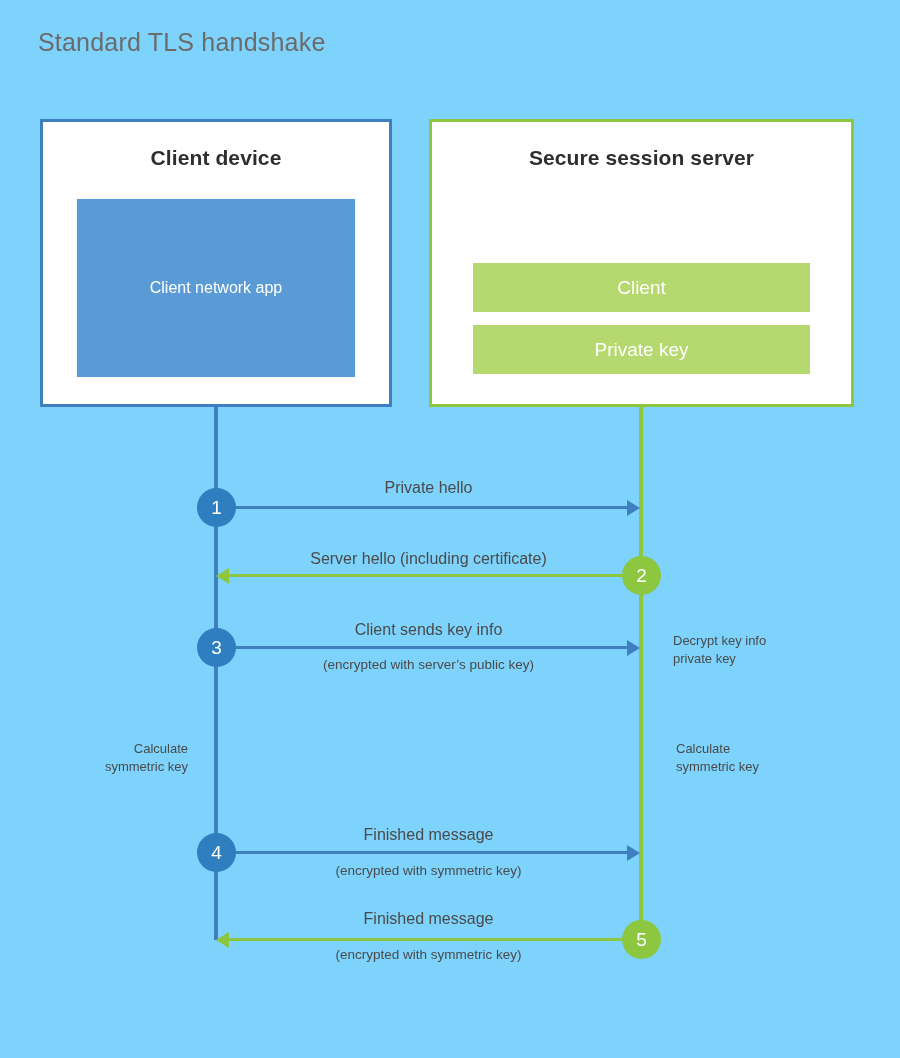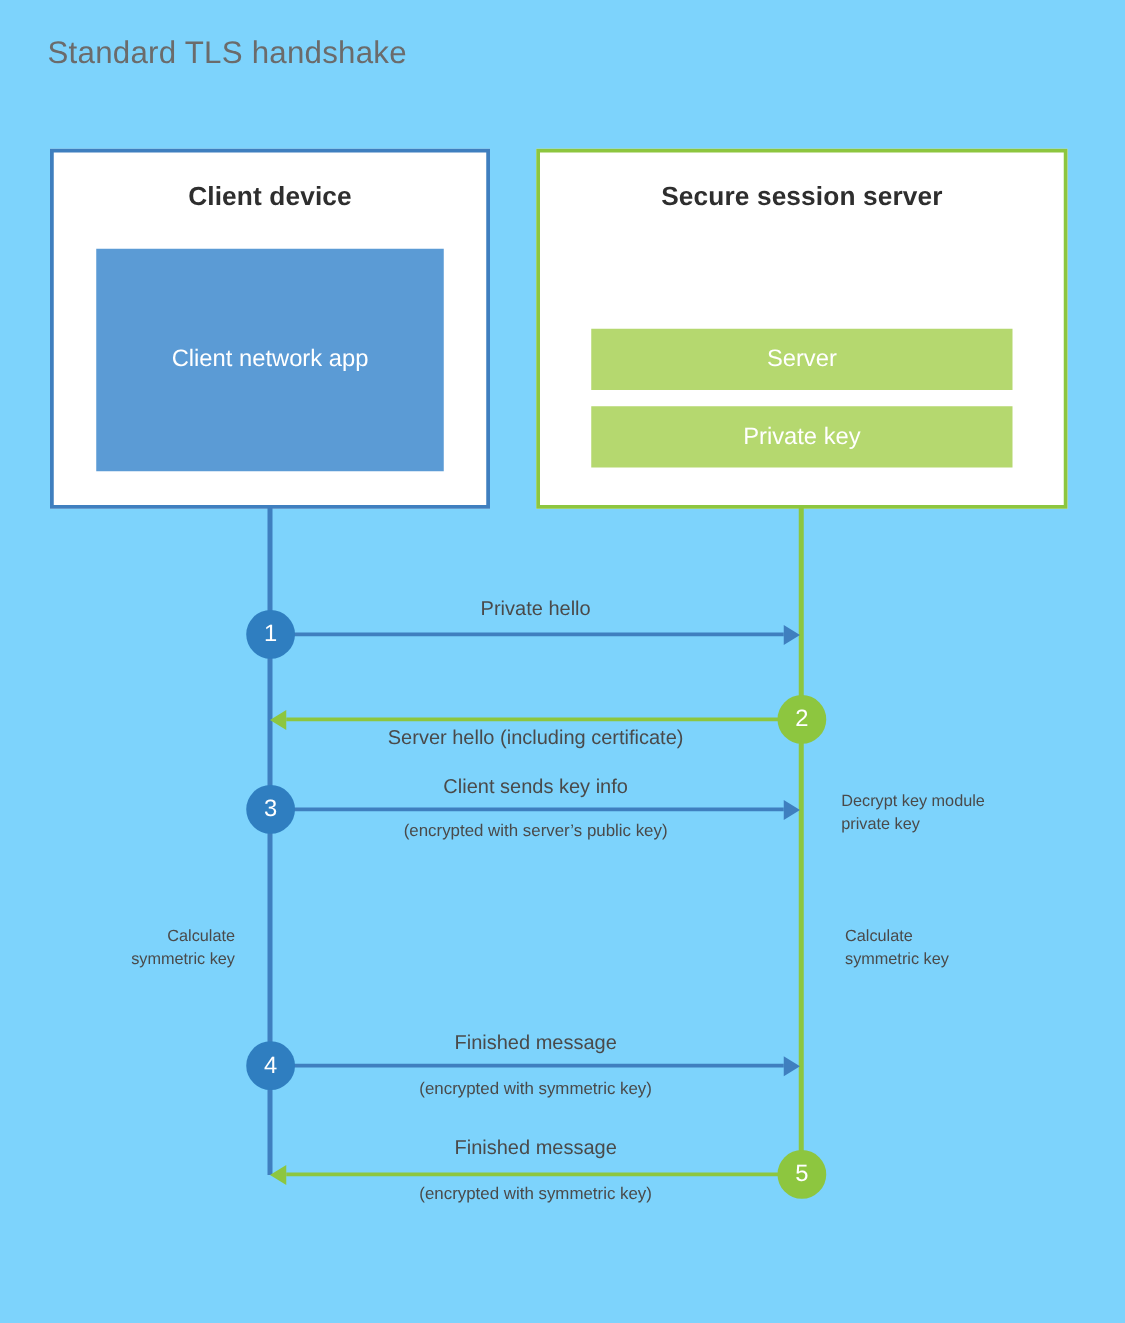--- a/index.html
+++ b/index.html
@@ -70,21 +70,21 @@
     left: 34px;
     top: 77px;
     width: 278px;
     height: 178px;
     background: #5b9bd5;
     color: #ffffff;
     display: flex;
     align-items: center;
     justify-content: center;
     text-align: center;
-    font-size: 19px;
+    font-size: 16px;
     font-weight: 400;
     line-height: 1.35;
     padding: 0 14px;
     box-sizing: border-box;
   }
 
   
   .module-bar {
     position: absolute;
     left: 41px;
@@ -190,44 +190,44 @@
 
   <div class="page-title">Standard TLS handshake</div>
 
   <div class="party-box client">
     <div class="party-title">Client device</div>
     <div class="app-block">Client network app</div>
   </div>
 
   <div class="party-box server">
     <div class="party-title">Secure session server</div>
-    <div class="module-bar b1">Server</div>
+    <div class="module-bar b1">Client</div>
     <div class="module-bar b2">Private key</div>
   </div>
 
   <div class="lifeline client"></div>
   <div class="lifeline server"></div>
 
   <div class="msg-label" style="left:216px; top:479px; width:425px;">Private hello</div>
   <div class="arrow-line blue" style="left:216px; top:506px; width:411px;"></div>
   <div class="arrow-head right blue" style="left:627px; top:500px;"></div>
   <div class="step-circle blue" style="left:197px; top:488px;">1</div>
 
-  <div class="msg-label" style="left:216px; top:550px; width:425px;margin-top:32px;">Server hello (including certificate)</div>
+  <div class="msg-label" style="left:216px; top:550px; width:425px;">Server hello (including certificate)</div>
   <div class="arrow-line green" style="left:229px; top:574px; width:412px;"></div>
   <div class="arrow-head left green" style="left:216px; top:568px;"></div>
   <div class="step-circle green" style="left:622px; top:556px;">2</div>
 
   <div class="msg-label" style="left:216px; top:621px; width:425px;">Client sends key info</div>
   <div class="arrow-line blue" style="left:216px; top:646px; width:411px;"></div>
   <div class="arrow-head right blue" style="left:627px; top:640px;"></div>
   <div class="step-circle blue" style="left:197px; top:628px;">3</div>
   <div class="msg-sub" style="left:216px; top:657px; width:425px;">(encrypted with server’s public key)</div>
 
-  <div class="side-note left-align" style="left:673px; top:632px; width:180px; white-space:pre-line;">Decrypt key module
+  <div class="side-note left-align" style="left:673px; top:632px; width:180px; white-space:pre-line;">Decrypt key info
 private key</div>
 
   <div class="side-note right-align" style="left:25px; top:740px; width:163px; white-space:pre-line;">Calculate
 symmetric key</div>
   <div class="side-note left-align" style="left:676px; top:740px; width:180px; white-space:pre-line;">Calculate
 symmetric key</div>
 
   <div class="msg-label" style="left:216px; top:826px; width:425px;">Finished message</div>
   <div class="arrow-line blue" style="left:216px; top:851px; width:411px;"></div>
   <div class="arrow-head right blue" style="left:627px; top:845px;"></div>

